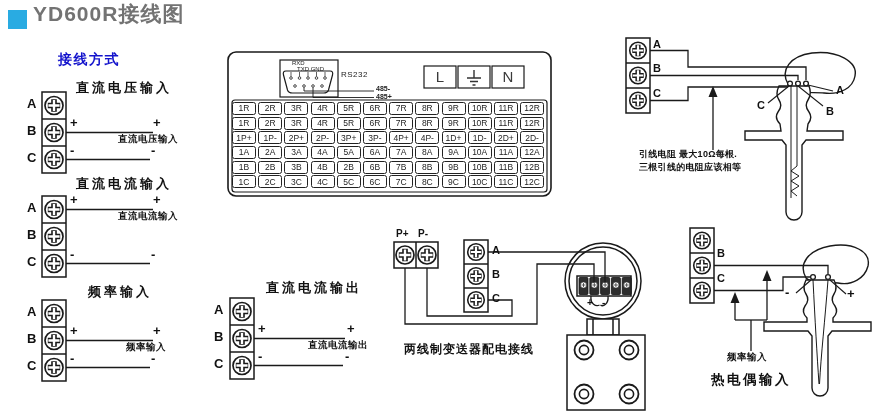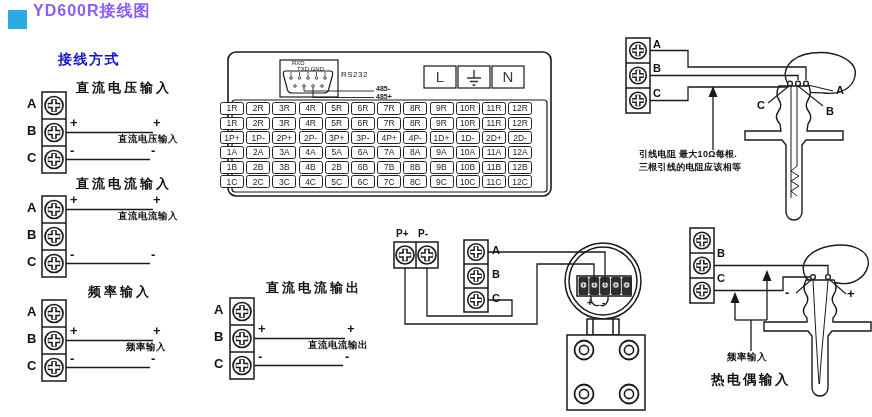--- a/index.html
+++ b/index.html
@@ -1,37 +1,37 @@
 <!DOCTYPE html>
 <html><head>
 <meta charset="utf-8">
 <style>
   html,body{margin:0;padding:0;background:#fff}
   #stage{position:relative;width:872px;height:417px;background:#fff;overflow:hidden;
          font-family:"Liberation Sans","DejaVu Sans",sans-serif;color:#111}
   .abs{position:absolute;white-space:nowrap;line-height:1.15}
-  .pgtitle{font-size:16px;font-weight:bold;letter-spacing:1px;color:#8b5cf6}
+  .pgtitle{font-size:21px;font-weight:bold;letter-spacing:1px;color:#737373}
   .sq{width:19px;height:19px;background:#29ABE2}
   .blue{color:#1414CC}
   .hd{font-size:14px;font-weight:bold;letter-spacing:1.5px}
   .ptitle{font-size:14.5px;font-weight:bold;letter-spacing:.5px}
   .sec-title{font-size:13px;font-weight:bold;letter-spacing:3px}
   .term{font-size:13px;font-weight:bold}
   .sterm{font-size:11px;font-weight:bold}
   .pm{font-size:13px;font-weight:bold}
   .pms{font-size:10px;font-weight:bold}
   .wlbl{font-size:9.5px;font-weight:bold;letter-spacing:.5px}
   .note{font-size:9px;font-weight:bold;letter-spacing:.3px}
   .cap{font-size:13.5px;font-weight:bold;letter-spacing:4px}
   .cap2{font-size:12px;font-weight:bold;letter-spacing:1px}
   .tiny{font-size:6px;color:#222}
   .t485{font-size:7px;font-weight:bold;color:#222}
   .rs232{font-size:8px;color:#222;letter-spacing:.5px}
   .pow{font-size:15px;color:#3a3a3a;width:32px;height:22px;display:flex;align-items:center;justify-content:center}
-  #terminal-grid{position:absolute;left:220px;top:102px;display:grid;
+  #terminal-grid{position:absolute;left:232px;top:102px;display:grid;
       grid-template-columns:repeat(12,24px);grid-auto-rows:13px;column-gap:2.2px;row-gap:1.7px}
   .tcell{border:1.2px solid #222;border-radius:2.5px;background:#fff;color:#222;
       display:flex;align-items:center;justify-content:center;font-size:8.5px;line-height:1}
   
   .blk{fill:#fff;stroke:#1a1a1a;stroke-width:1.5}
   .blk2{fill:#fff;stroke:#1a1a1a;stroke-width:1.4}
   .ln{fill:none;stroke:#1a1a1a;stroke-width:1.5}
   .ln2{fill:none;stroke:#1a1a1a;stroke-width:1.2}
   .panel{fill:none;stroke:#1a1a1a;stroke-width:1.6}
   .wire{fill:none;stroke:#1a1a1a;stroke-width:1.3}
@@ -374,20 +374,21 @@
       <div class="tcell">12C</div>
     </div>
 
   <div class="abs pms" style="left:396px;top:228px">P+</div>
   <div class="abs pms" style="left:418px;top:228px">P-</div>
   <div class="abs sterm" style="left:492px;top:244px">A</div>
   <div class="abs sterm" style="left:492px;top:268px">B</div>
   <div class="abs sterm" style="left:492px;top:292px">C</div>
   <div class="abs pms" style="left:587px;top:297px">+</div>
   <div class="abs pms" style="left:602px;top:297px">-</div>
+  <div class="abs cap2" style="left:404px;top:343px">两线制变送器配电接线</div>
 
   <div class="abs sterm" style="left:653px;top:38px">A</div>
   <div class="abs sterm" style="left:653px;top:62px">B</div>
   <div class="abs sterm" style="left:653px;top:87px">C</div>
   <div class="abs sterm" style="left:757px;top:99px">C</div>
   <div class="abs sterm" style="left:826px;top:105px">B</div>
   <div class="abs sterm" style="left:836px;top:84px">A</div>
   <div class="abs note" style="left:639px;top:149px">引线电阻 最大10Ω每根.</div>
   <div class="abs note" style="left:639px;top:162px">三根引线的电阻应该相等</div>
 

